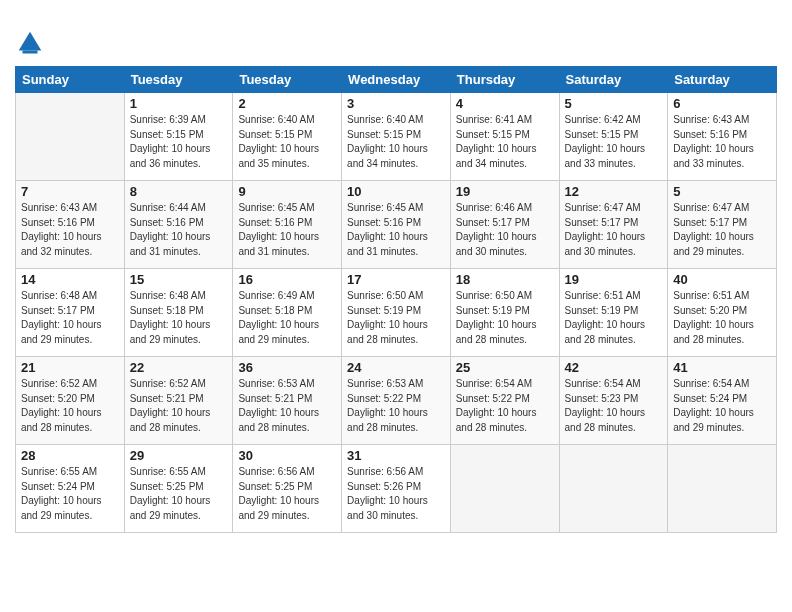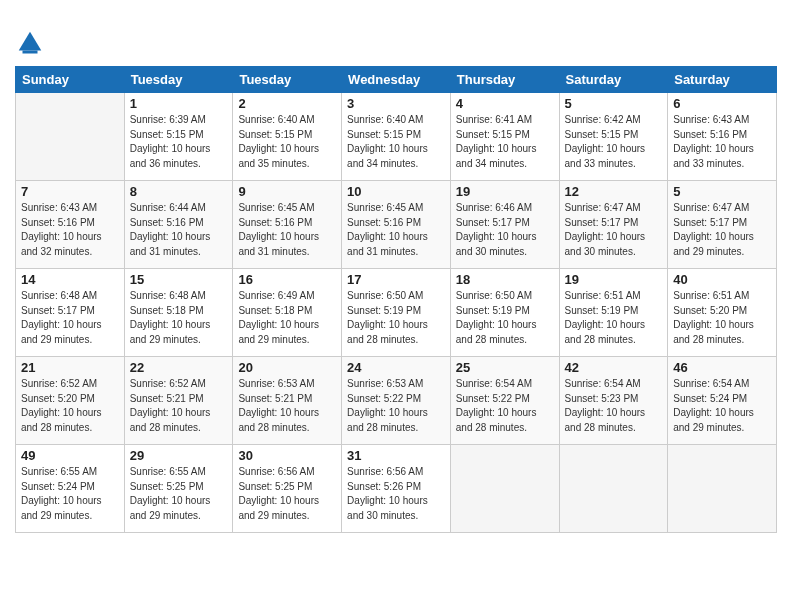--- a/index.html
+++ b/index.html
@@ -220,43 +220,43 @@
         <tr>
           <td>
             <span class="day-number">21</span>
             <div class="day-info">Sunrise: 6:52 AM<br>Sunset: 5:20 PM<br>Daylight: 10 hours and 28 minutes.</div>
           </td>
           <td>
             <span class="day-number">22</span>
             <div class="day-info">Sunrise: 6:52 AM<br>Sunset: 5:21 PM<br>Daylight: 10 hours and 28 minutes.</div>
           </td>
           <td>
-            <span class="day-number">20</span>
+            <span class="day-number">36</span>
             <div class="day-info">Sunrise: 6:53 AM<br>Sunset: 5:21 PM<br>Daylight: 10 hours and 28 minutes.</div>
           </td>
           <td>
             <span class="day-number">24</span>
             <div class="day-info">Sunrise: 6:53 AM<br>Sunset: 5:22 PM<br>Daylight: 10 hours and 28 minutes.</div>
           </td>
           <td>
             <span class="day-number">25</span>
             <div class="day-info">Sunrise: 6:54 AM<br>Sunset: 5:22 PM<br>Daylight: 10 hours and 28 minutes.</div>
           </td>
           <td>
             <span class="day-number">42</span>
             <div class="day-info">Sunrise: 6:54 AM<br>Sunset: 5:23 PM<br>Daylight: 10 hours and 28 minutes.</div>
           </td>
           <td>
-            <span class="day-number">46</span>
+            <span class="day-number">41</span>
             <div class="day-info">Sunrise: 6:54 AM<br>Sunset: 5:24 PM<br>Daylight: 10 hours and 29 minutes.</div>
           </td>
         </tr>
         <tr>
           <td>
-            <span class="day-number">49</span>
+            <span class="day-number">28</span>
             <div class="day-info">Sunrise: 6:55 AM<br>Sunset: 5:24 PM<br>Daylight: 10 hours and 29 minutes.</div>
           </td>
           <td>
             <span class="day-number">29</span>
             <div class="day-info">Sunrise: 6:55 AM<br>Sunset: 5:25 PM<br>Daylight: 10 hours and 29 minutes.</div>
           </td>
           <td>
             <span class="day-number">30</span>
             <div class="day-info">Sunrise: 6:56 AM<br>Sunset: 5:25 PM<br>Daylight: 10 hours and 29 minutes.</div>
           </td>

